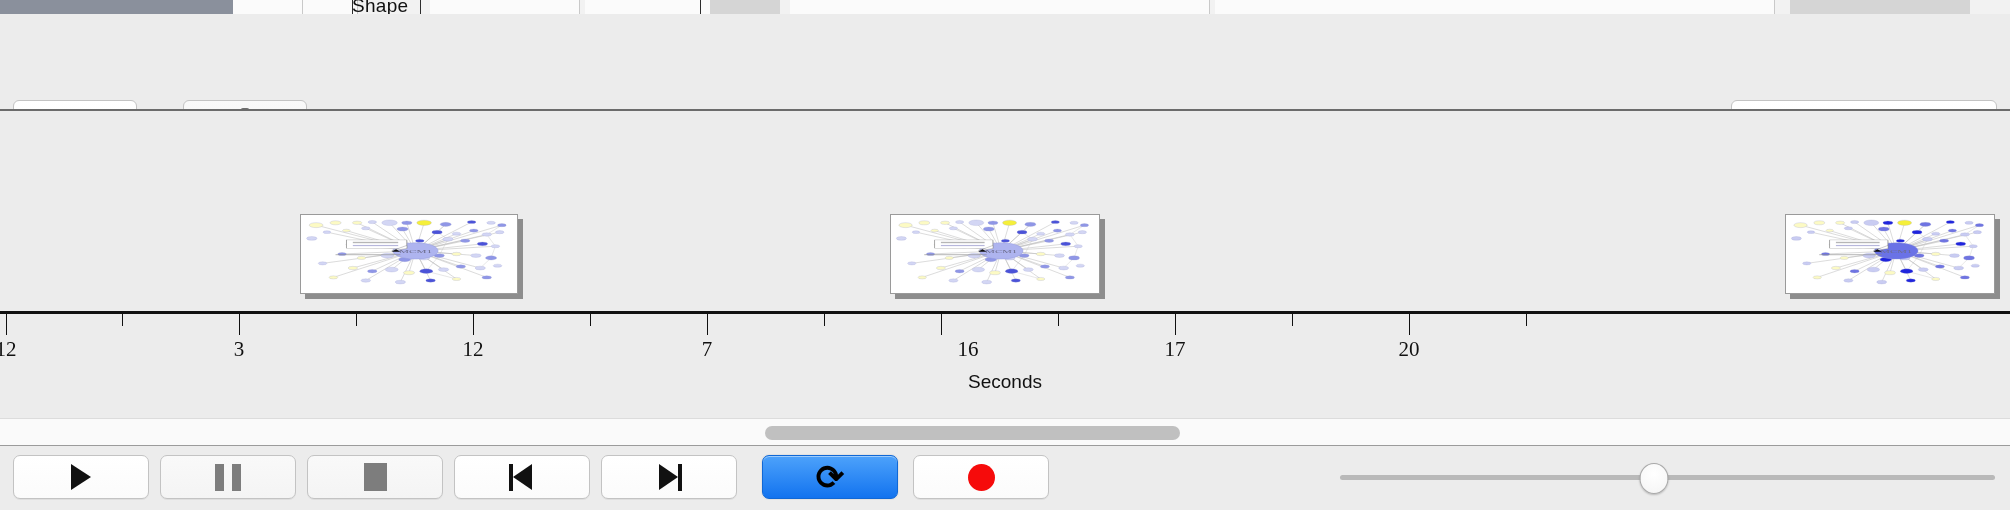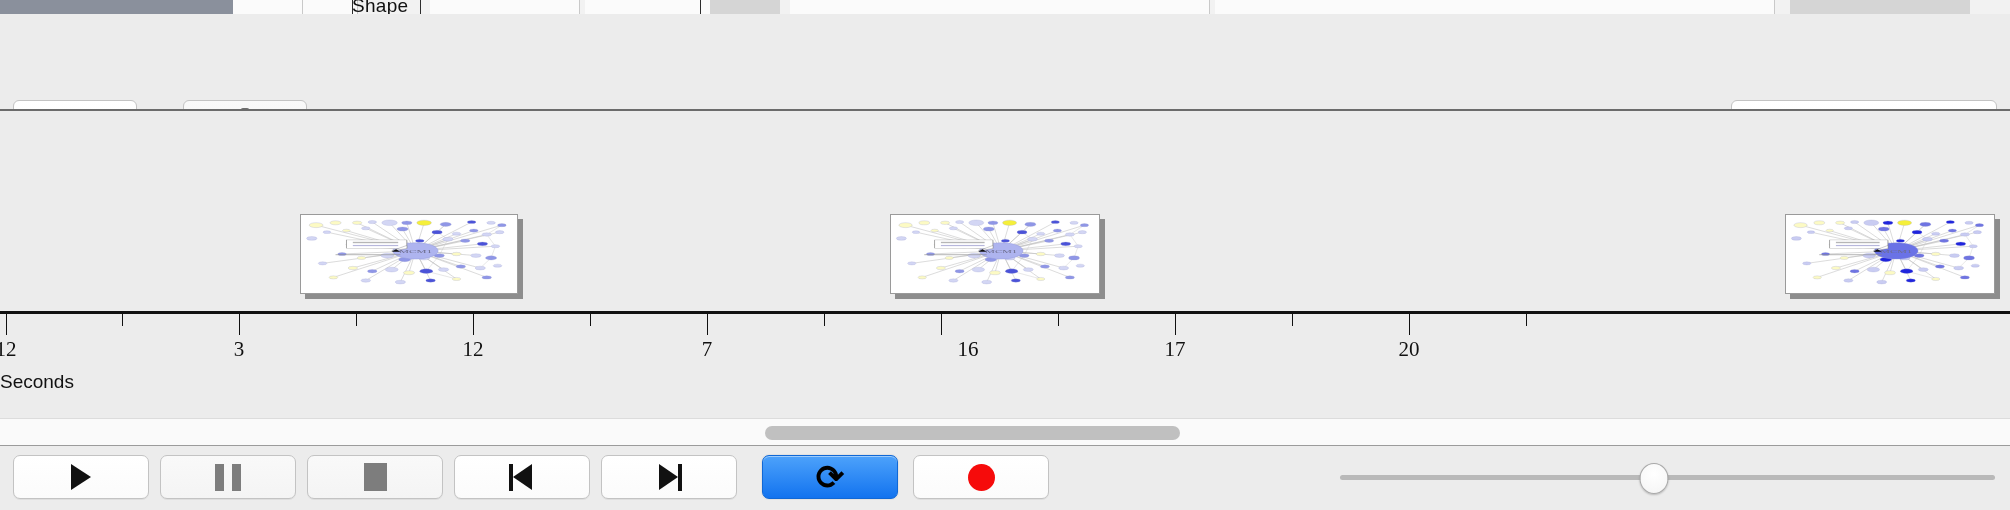--- a/index.html
+++ b/index.html
@@ -91,21 +91,21 @@
   .tick { position:absolute; top:3px; width:1px; background:#111; }
   .tick.major { height:21px; }
   .tick.minor { height:12px; }
   .tick-label {
     position:absolute; top:26px;
     font-size:21px; color:#111; transform:translateX(-50%);
     font-family:"Liberation Serif", serif;
   }
   .axis-title {
     position:absolute; left:0; top:60px; width:100%;
-    text-align:left; font-size:19px; color:#111;
+    text-align:center; font-size:19px; color:#111;
   }
 
   
   .hscroll {
     position:absolute; left:0; top:418px; width:2010px; height:28px;
     background:#fafafa;
     border-top:1px solid #dcdcdc; border-bottom:1px solid #9b9b9b;
   }
   .hthumb {
     position:absolute; left:765px; top:7px; width:415px; height:14px;

